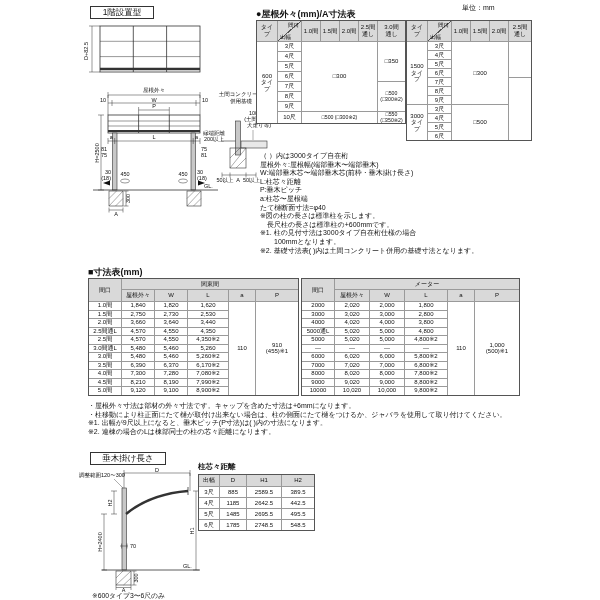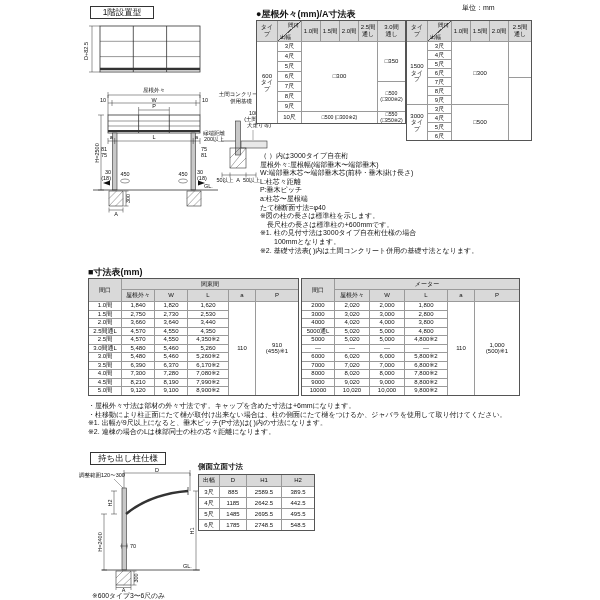--- a/index.html
+++ b/index.html
@@ -357,21 +357,21 @@
     <div class="gc" style="grid-area: 13 / 3;">10,000</div>
     <div class="gc" style="grid-area: 13 / 4;">9,800※2</div>
   </div>
 
 <div class="notes" style="left:88px;top:402px">・屋根外々寸法は部材の外々寸法です。キャップを含めた寸法は+6mmになります。
 ・柱移動により柱正面にたて樋が取付け出来ない場合は、柱の側面にたて樋をつけるか、ジャバラを使用して取り付けてください。
 ※1. 出幅が9尺以上になると、垂木ピッチ(P寸法)は( )内の寸法になります。
 ※2. 連棟の場合のLは棟部同士の柱の芯々距離になります。</div>
 
 <div class="boxtitle" style="left:90px;top:452px;width:76px;height:13px">
-    <span>持ち出し柱仕様</span>
+    <span>垂木掛け長さ</span>
   </div>
 
 <svg style="left:78px;top:466px" width="126" height="126" viewBox="0 0 126 126">
   <text x="1" y="11" font-size="5">調整範囲120〜300</text>
   <line x1="36" y1="13" x2="46" y2="23" stroke="#333" stroke-width="0.4"></line>
   <g stroke="#333" stroke-width="0.5">
     <line x1="46" y1="7" x2="112" y2="7"></line>
       <line x1="46" y1="4" x2="46" y2="10"></line>
       <line x1="112" y1="4" x2="112" y2="10"></line>
     <line x1="46" y1="7" x2="46" y2="22"></line>
@@ -420,21 +420,21 @@
     <line x1="38" y1="121.5" x2="53" y2="121.5"></line>
       <line x1="38" y1="119" x2="38" y2="124"></line>
       <line x1="53" y1="119" x2="53" y2="124"></line>
   </g>
   <text x="60" y="112" transform="rotate(-90 60 112)" text-anchor="middle" font-size="4.8">300</text>
   <text x="45.5" y="125.5" text-anchor="middle" font-size="4.8">A</text>
 </svg>
 
 <div class="smallnote" style="left:92px;top:591px">※600タイプ3〜6尺のみ</div>
 
-<div class="sect" style="left:198px;top:462px;font-size:7.5px">側面立面寸法</div>
+<div class="sect" style="left:198px;top:462px;font-size:7.5px">柱芯々距離</div>
 <div class="grid-table" style="left:198px;top:474px;grid-template-columns:20px 26px 34px 32px;grid-template-rows:11px repeat(4,10px)">
   <div class="gc hd" style="grid-column:1;grid-row:1">出幅</div>
   <div class="gc hd" style="grid-column:2;grid-row:1">D</div>
   <div class="gc hd" style="grid-column:3;grid-row:1">H1</div>
   <div class="gc hd" style="grid-column:4;grid-row:1">H2</div>
 
 <div class="gc" style="grid-area: 2 / 1;">3尺</div>
     <div class="gc" style="grid-area: 2 / 2;">885</div>
     <div class="gc" style="grid-area: 2 / 3;">2589.5</div>
     <div class="gc" style="grid-area: 2 / 4;">389.5</div>

